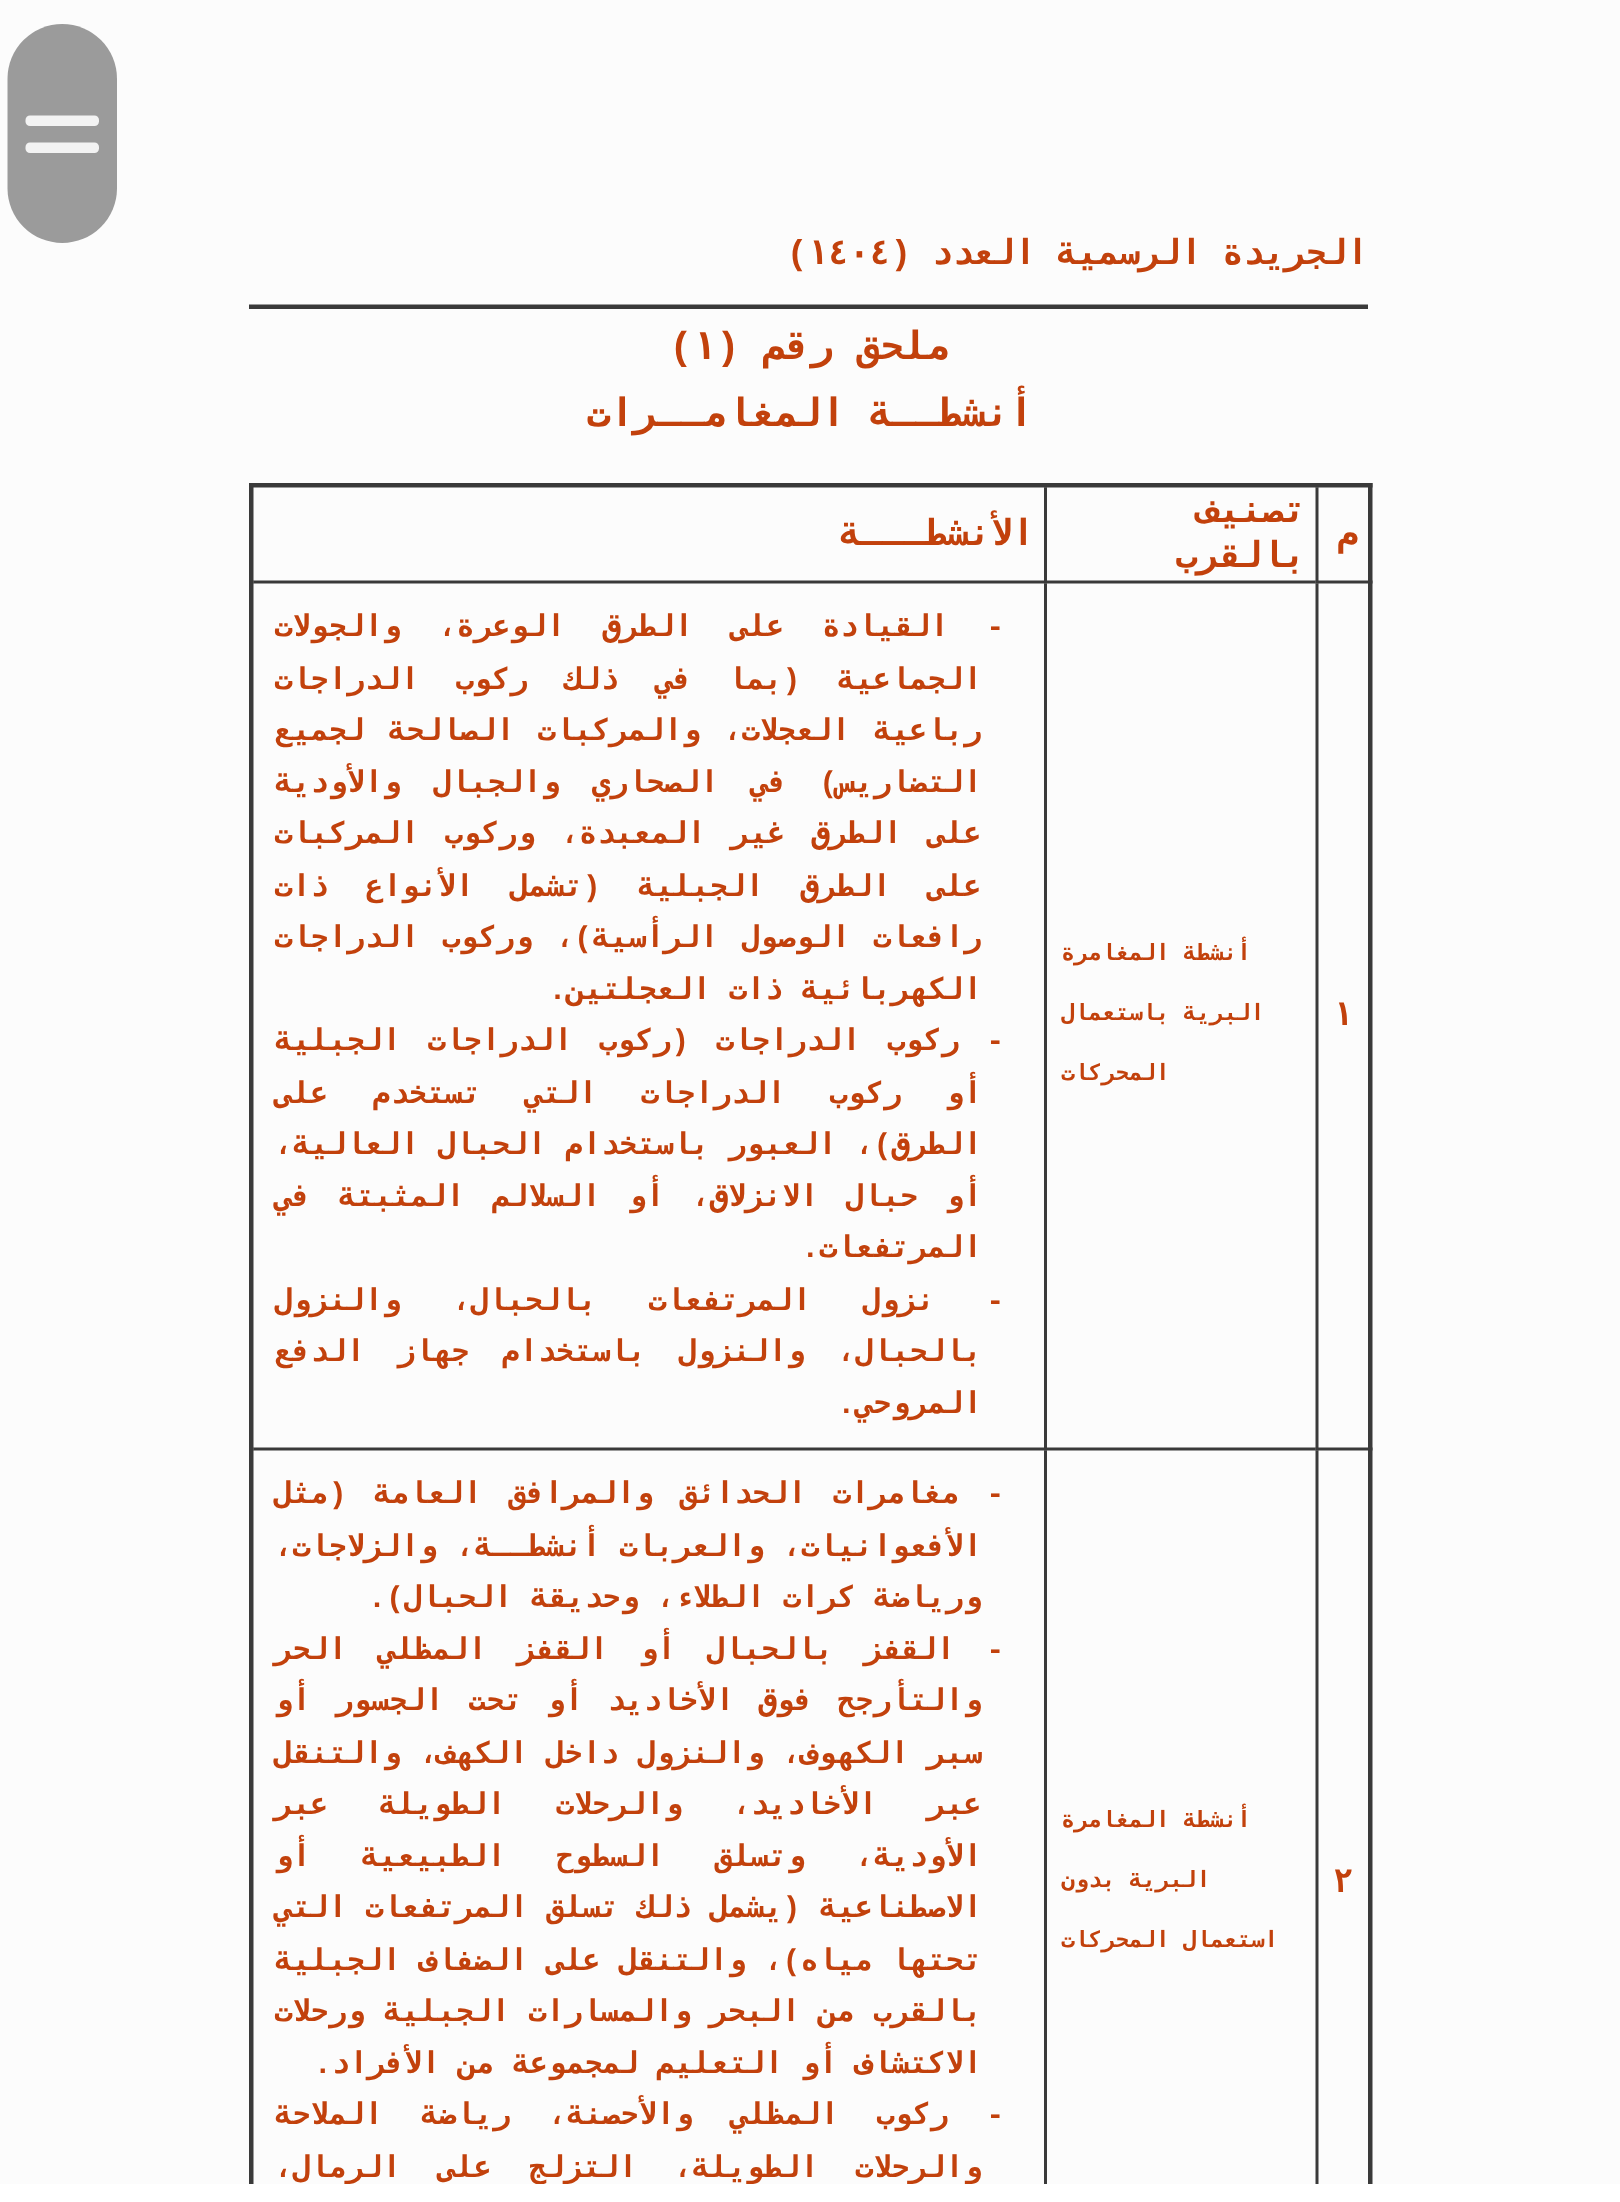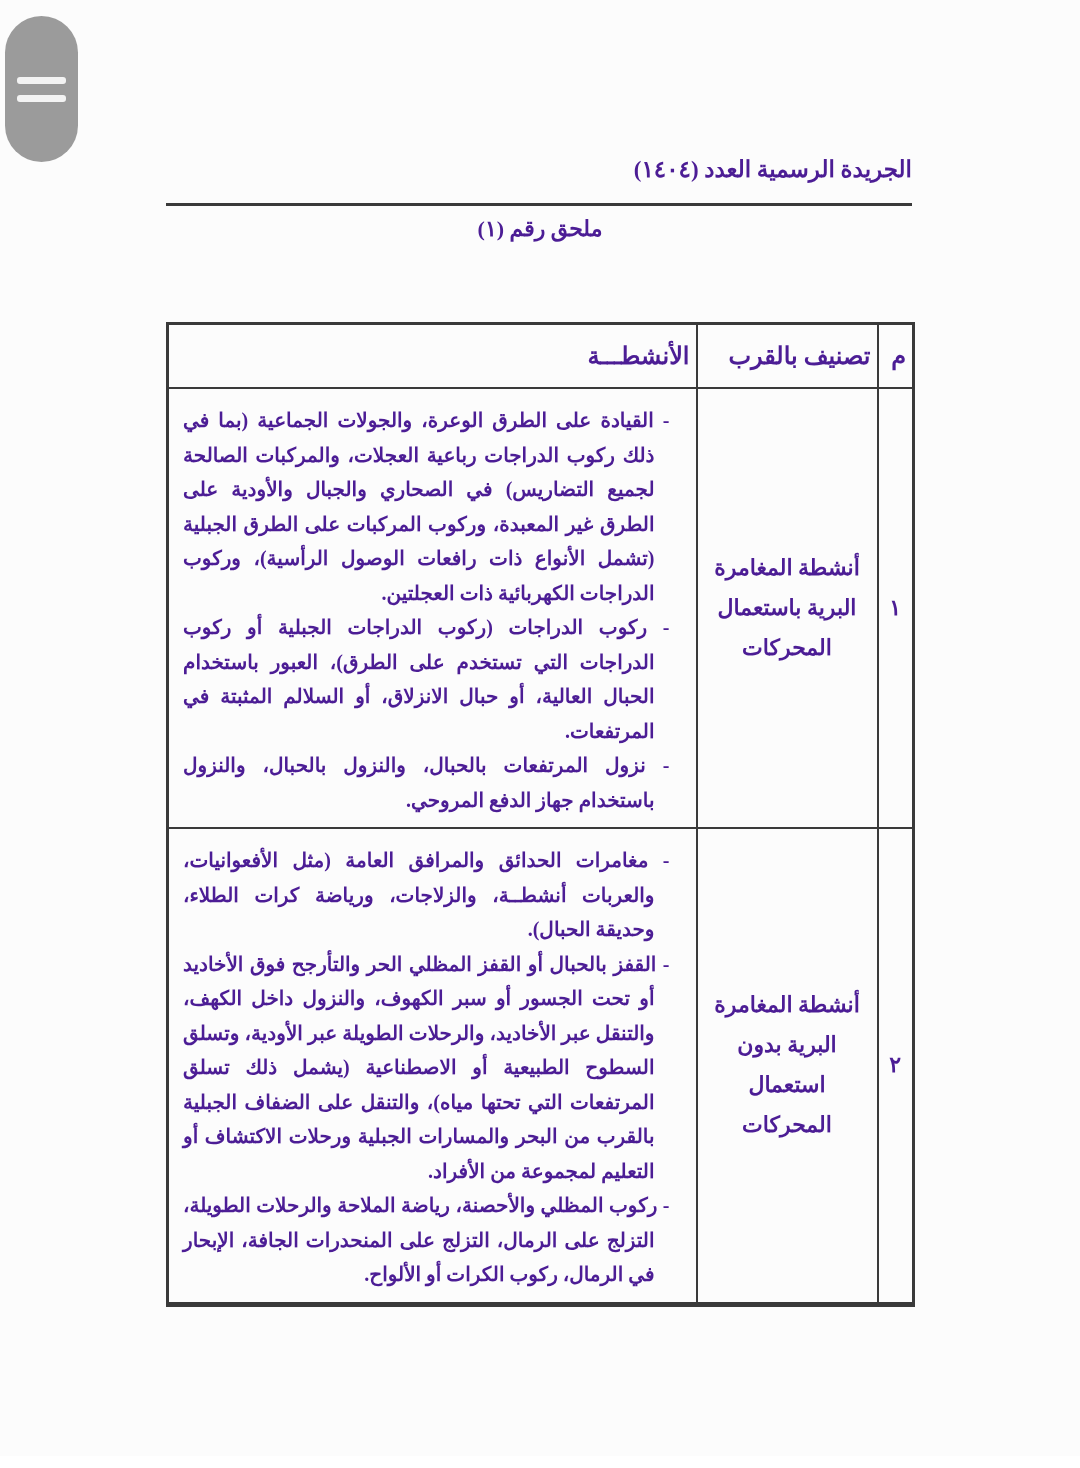--- a/index.html
+++ b/index.html
@@ -1,22 +1,22 @@
 <!DOCTYPE html>
 <html lang="ar" dir="rtl"><head>
 <meta charset="utf-8">
 <style>
   html,body { margin:0; padding:0; background:#ffffff; }
   .page {
     position:relative;
     width:1080px; height:1456px;
     background:#fcfcfc;
-    font-family:Liberation Serif, serif;
+    font-family:Liberation Mono, monospace;
     direction:rtl;
-    color:#4c1d95;
+    color:#c2410c;
     overflow:hidden;
   }
 
   
   .menu-pill {
     position:absolute; left:5px; top:16px;
     width:73px; height:146px;
     background:#9b9b9b;
     border-radius:37px;
     cursor:pointer;
@@ -34,21 +34,21 @@
     text-align:right;
     font-size:23px; font-weight:700;
     letter-spacing:0.5px;
   }
   .header-rule {
     position:absolute; top:203px; left:166px;
     width:746px; height:3px; background:#3a3a3a;
   }
   .annex-title {
     position:absolute; top:216px; left:0; width:100%;
-    text-align:center; font-size:22px; font-weight:700;
+    text-align:center; font-size:26px; font-weight:700;
   }
   .annex-subtitle {
     position:absolute; top:261px; left:0; width:100%;
     text-align:center; font-size:26px; font-weight:700;
   }
 
   table.activities-table {
     position:absolute; top:322px; left:166px;
     width:746px;
     border-collapse:collapse;
@@ -70,22 +70,22 @@
     padding:0 6px;
   }
   tr.row-1 { height:432px; }
   tr.row-2 { height:468px; }
 
   td.cell-number {
     text-align:center; vertical-align:middle;
     font-size:22px; font-weight:700;
   }
   td.cell-class {
-    text-align:center; vertical-align:middle;
-    font-size:22px; font-weight:700;
+    text-align:left; vertical-align:middle;
+    font-size:15px; font-weight:700;
     line-height:40px;
     padding:0 10px;
   }
   td.cell-activities {
     vertical-align:top;
     padding:14px 26px 10px 14px;
   }
   td.cell-activities p {
     margin:0;
     font-size:20px; font-weight:700;
@@ -111,20 +111,21 @@
     <span class="bar bar-1"></span>
     <span class="bar bar-2"></span>
   </div>
 
   <div class="gazette-title">الجريدة الرسمية العدد (١٤٠٤)</div>
 
   <div class="header-rule"></div>
 
   <div class="annex-title">ملحق رقم (١)</div>
 
+  <div class="annex-subtitle">أنشطــة المغامــرات</div>
 
   <table class="activities-table">
     <colgroup>
       <col style="width:36px">
       <col style="width:181px">
       <col style="width:529px">
     </colgroup>
     <thead>
       <tr>
         <th>م</th>

